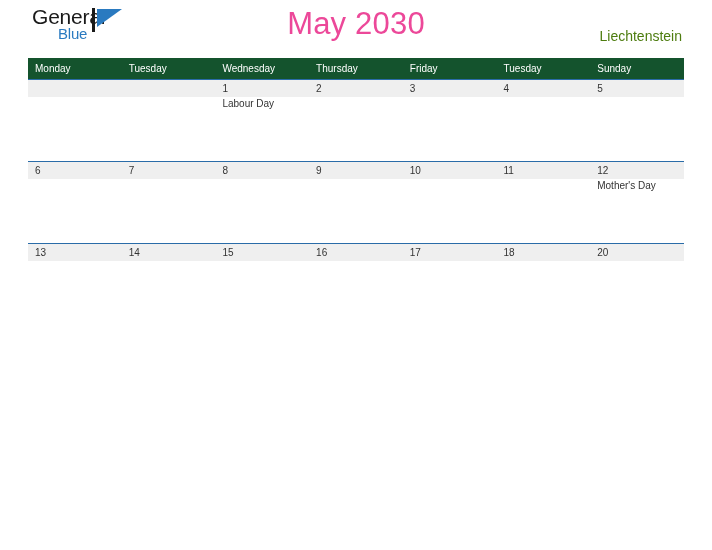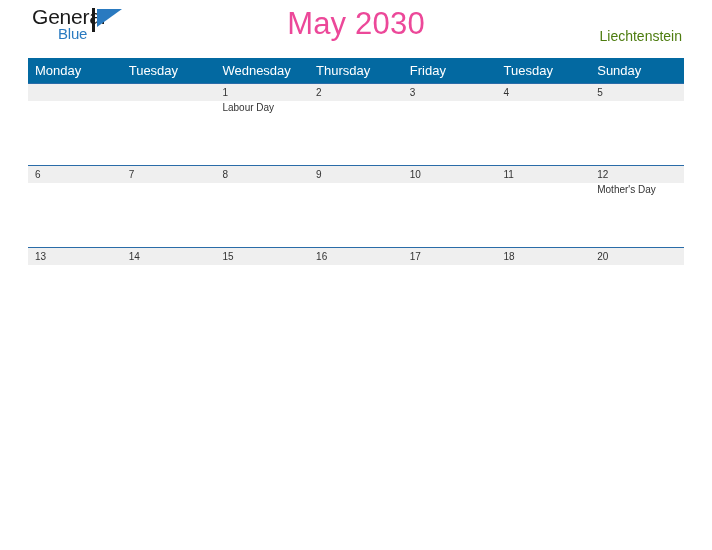--- a/index.html
+++ b/index.html
@@ -84,23 +84,23 @@
 
   
   .calendar {
     margin: 0 28px;
     width: 656px;
     border-collapse: collapse;
     table-layout: fixed;
   }
 
   .calendar th {
-    background: #0369a1;
+    background: #14532d;
     color: #ffffff;
-    font-size: 13px;
+    font-size: 10px;
     font-weight: normal;
     text-align: left;
     padding: 5px 0 5px 7px;
     height: 18px;
     box-sizing: border-box;
   }
 
   .week-row td {
     vertical-align: top;
     height: 81px;

